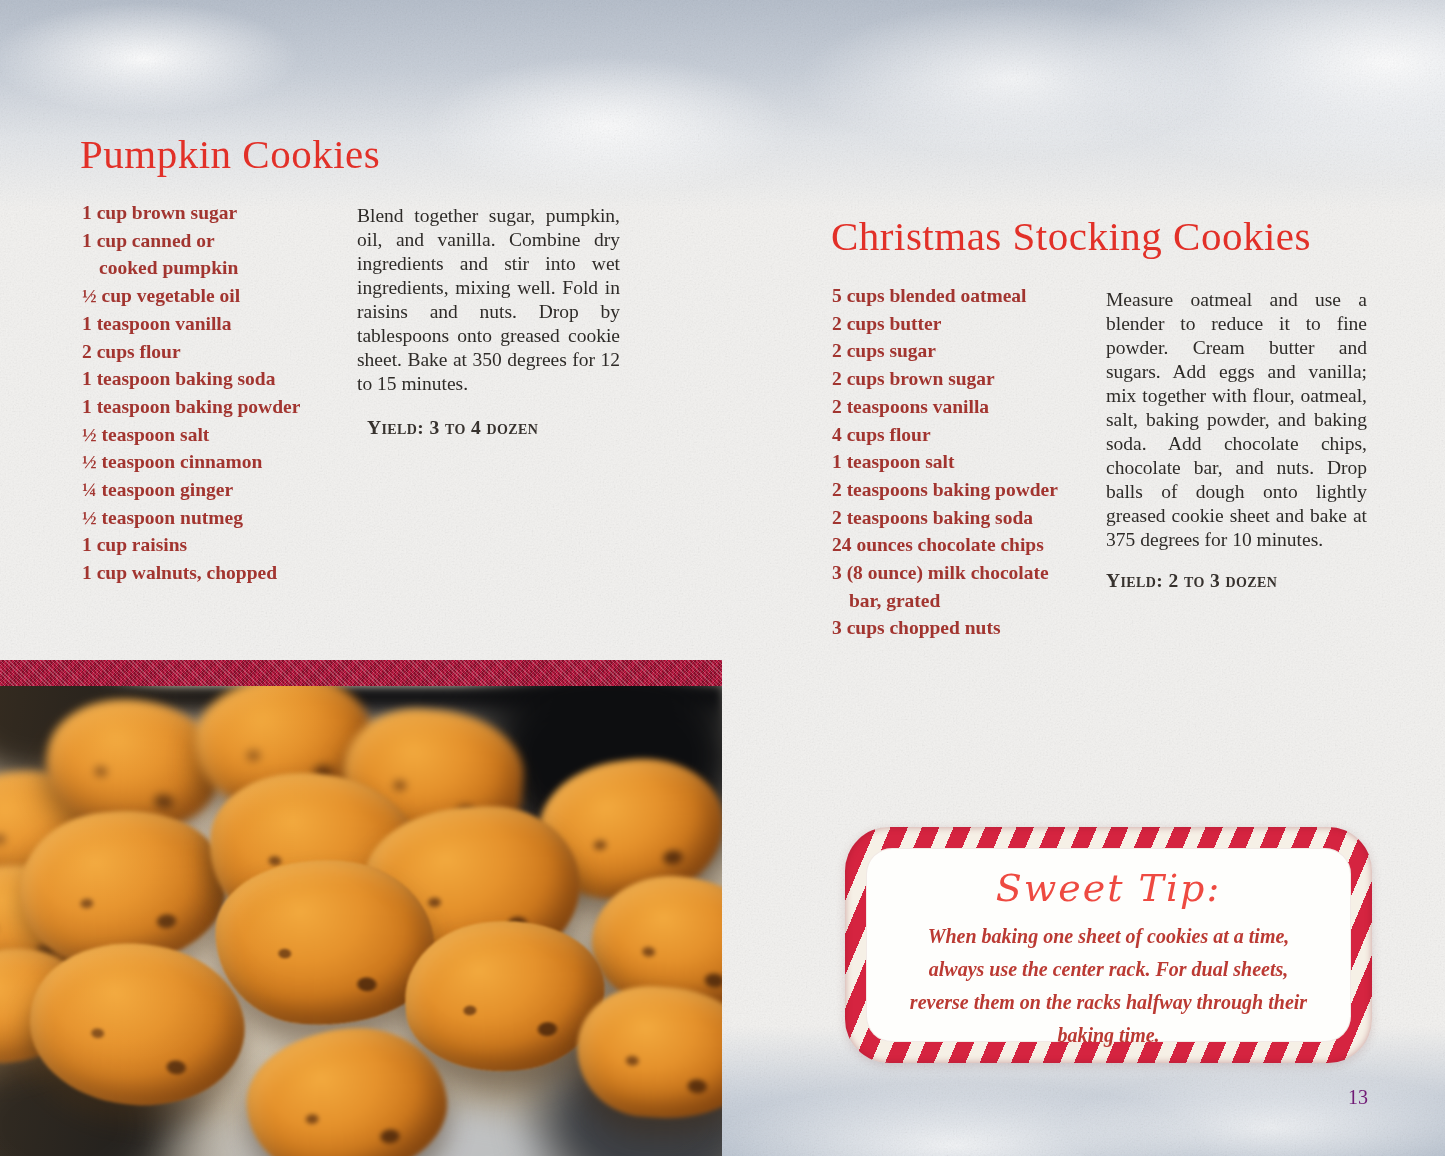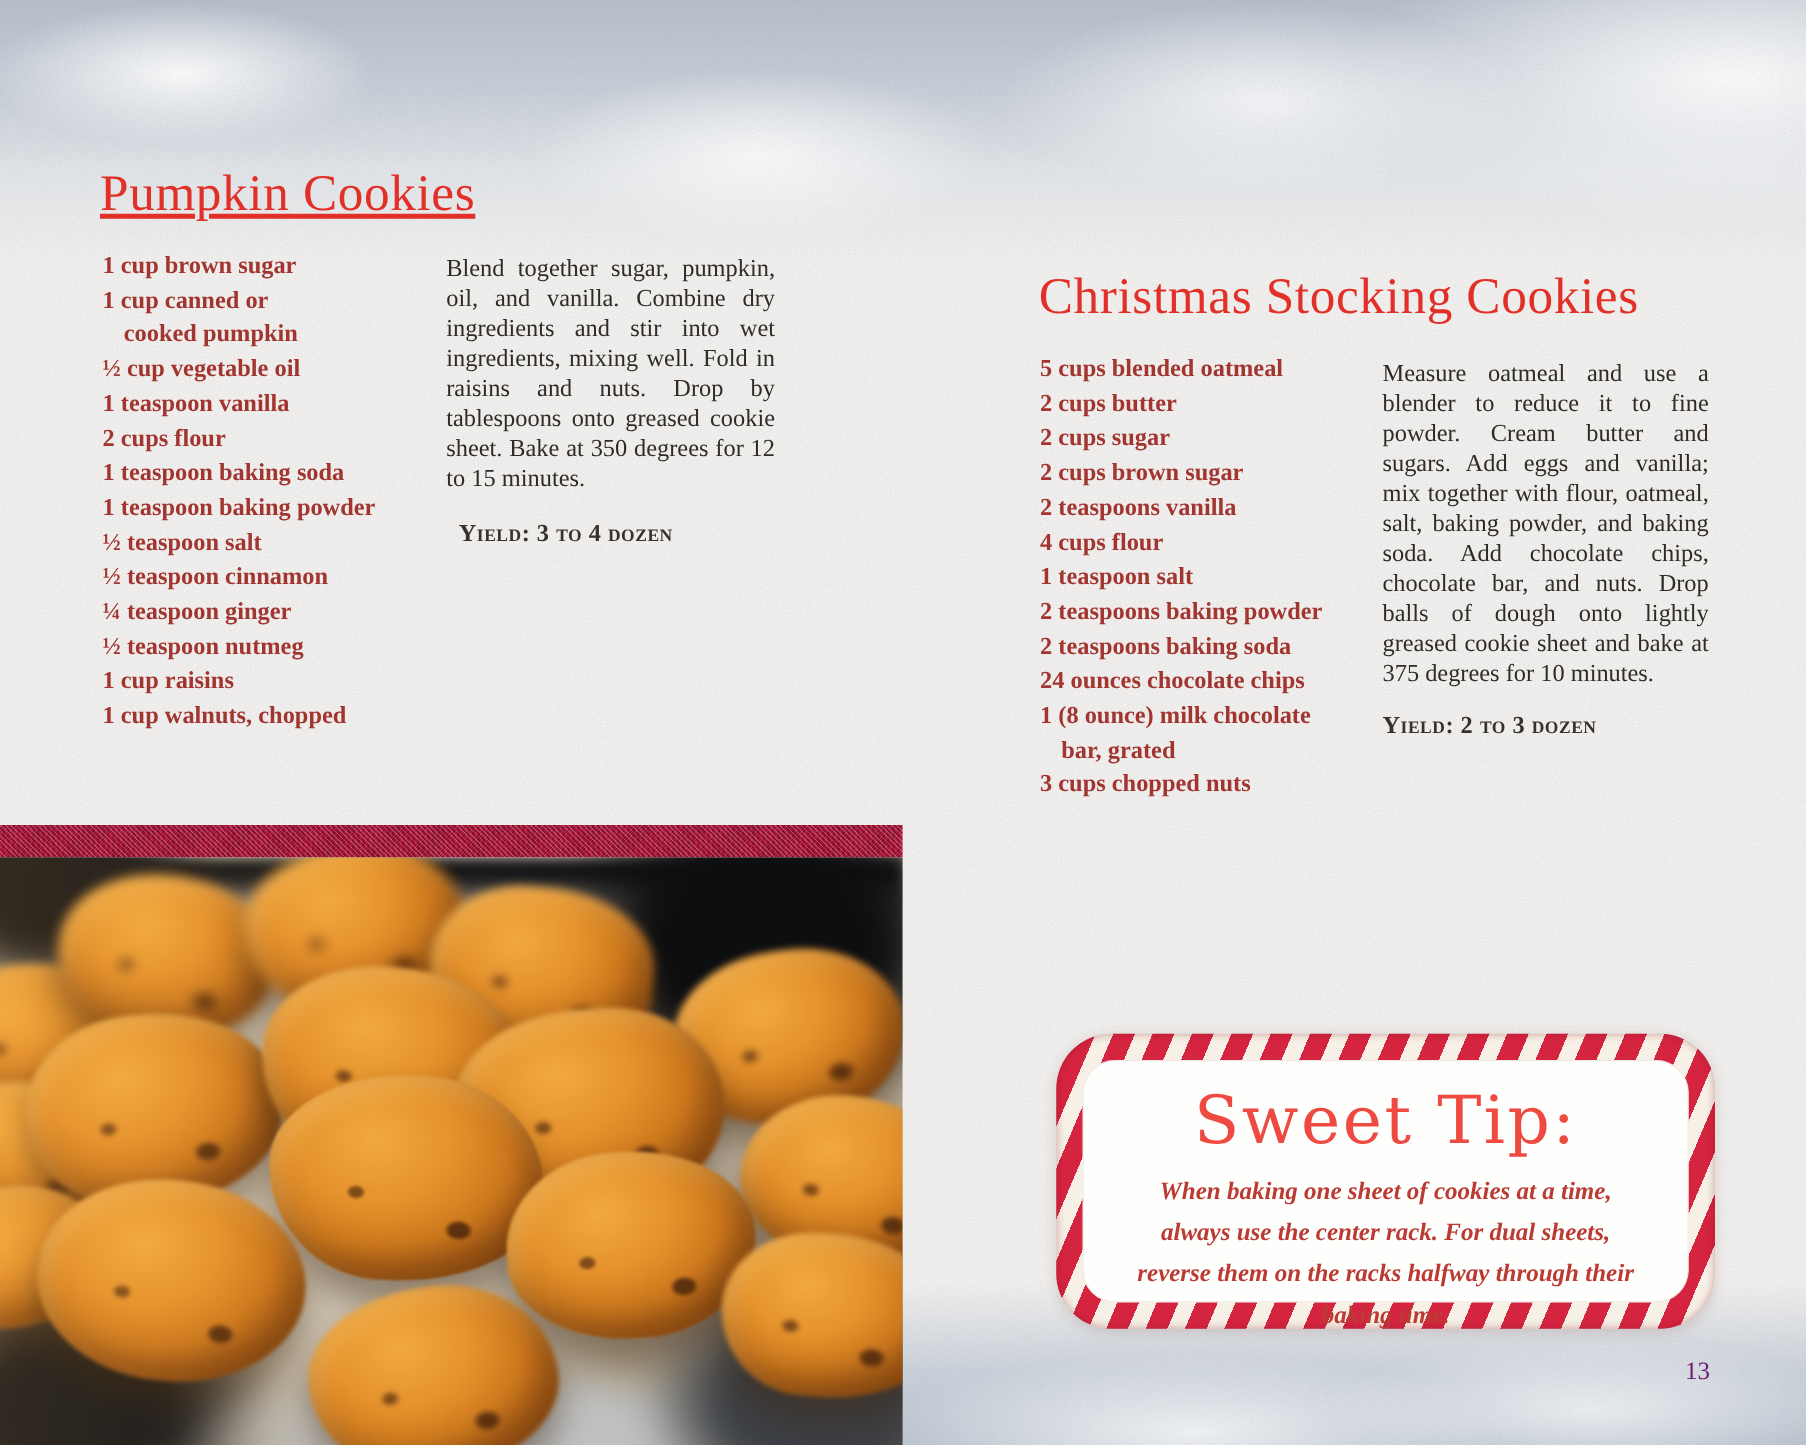--- a/index.html
+++ b/index.html
@@ -70,43 +70,43 @@
 
   
   .tip-box{position:absolute;left:845px;top:827px;width:527px;height:236px;
     box-sizing:border-box;padding:21px;border-radius:44px;
     background:repeating-linear-gradient(113deg,
       var(--candy-white,#f6f0e6) 0 13px, var(--candy-red,#d52440) 13px 29px);
     box-shadow:inset 0 0 7px rgba(130,20,35,.4), 0 2px 10px rgba(120,60,60,.18);}
   .tip-inner{width:100%;height:100%;border-radius:26px;background:#fefefc;
     box-sizing:border-box;text-align:center;padding:14px 38px 0 38px;
     box-shadow:inset 0 0 0 1px rgba(205,170,160,.25);}
-  .tip-title{margin:4px 0 10px 0;font-family:"DejaVu Serif", serif;
-    font-weight:400;font-size:53px;letter-spacing:2px;color:var(--tip-title-red,#ee4a41);}
+  .tip-title{margin:4px 0 10px 0;font-family:"DejaVu Serif", serif;font-style:italic;
+    font-weight:400;font-size:38px;letter-spacing:2px;color:var(--tip-title-red,#ee4a41);}
   .tip-body{margin:0;font-style:italic;font-weight:700;font-size:20px;line-height:33px;
     color:var(--tip-body-red,#bb3a33);}
 
   .page-number{position:absolute;left:1348px;top:1086px;font-size:20px;color:#701a75;}
 </style>
 </head>
 <body>
 
 <div class="layer bg-base"></div>
 <div class="layer bg-top"></div>
 <div class="layer bg-bottom"></div>
 <svg class="layer noise" width="1445" height="1156">
   <filter id="grain">
       <feTurbulence type="fractalNoise" baseFrequency="0.62" numOctaves="2" seed="7"></feTurbulence>
   <feColorMatrix type="saturate" values="0"></feColorMatrix>
     </filter>
   <rect width="100%" height="100%" filter="url(#grain)"></rect>
 </svg>
 
 <section>
-  <h1 class="recipe-title" style="left:80px;top:133px;text-decoration:underline;">Pumpkin Cookies</h1>
+  <h1 class="recipe-title" style="left:80px;top:133px;">Pumpkin Cookies</h1>
 
   <ul class="ingredients" style="left:82px;top:199px;width:300px;">
 
   <li>1 cup brown sugar</li>
       <li>1 cup canned or
 cooked pumpkin</li>
       <li>½ cup vegetable oil</li>
       <li>1 teaspoon vanilla</li>
       <li>2 cups flour</li>
       <li>1 teaspoon baking soda</li>
@@ -161,21 +161,21 @@
   <li>5 cups blended oatmeal</li>
       <li>2 cups butter</li>
       <li>2 cups sugar</li>
       <li>2 cups brown sugar</li>
       <li>2 teaspoons vanilla</li>
       <li>4 cups flour</li>
       <li>1 teaspoon salt</li>
       <li>2 teaspoons baking powder</li>
       <li>2 teaspoons baking soda</li>
       <li>24 ounces chocolate chips</li>
-      <li>1 (8 ounce) milk chocolate
+      <li>3 (8 ounce) milk chocolate
 bar, grated</li>
       <li>3 cups chopped nuts</li>
     </ul>
 
   <p class="method" style="left:1106px;top:288px;width:261px;">Measure oatmeal and use a blender to reduce it to fine powder. Cream butter and sugars. Add eggs and vanilla; mix together with flour, oatmeal, salt, baking powder, and baking soda. Add chocolate chips, chocolate bar, and nuts. Drop balls of dough onto lightly greased cookie sheet and bake at 375 degrees for 10 minutes.</p>
 
   <p class="yield" style="left:1106px;top:570px;">Yield: 2 to 3 dozen</p>
 
   <aside class="tip-box">
     <div class="tip-inner">

